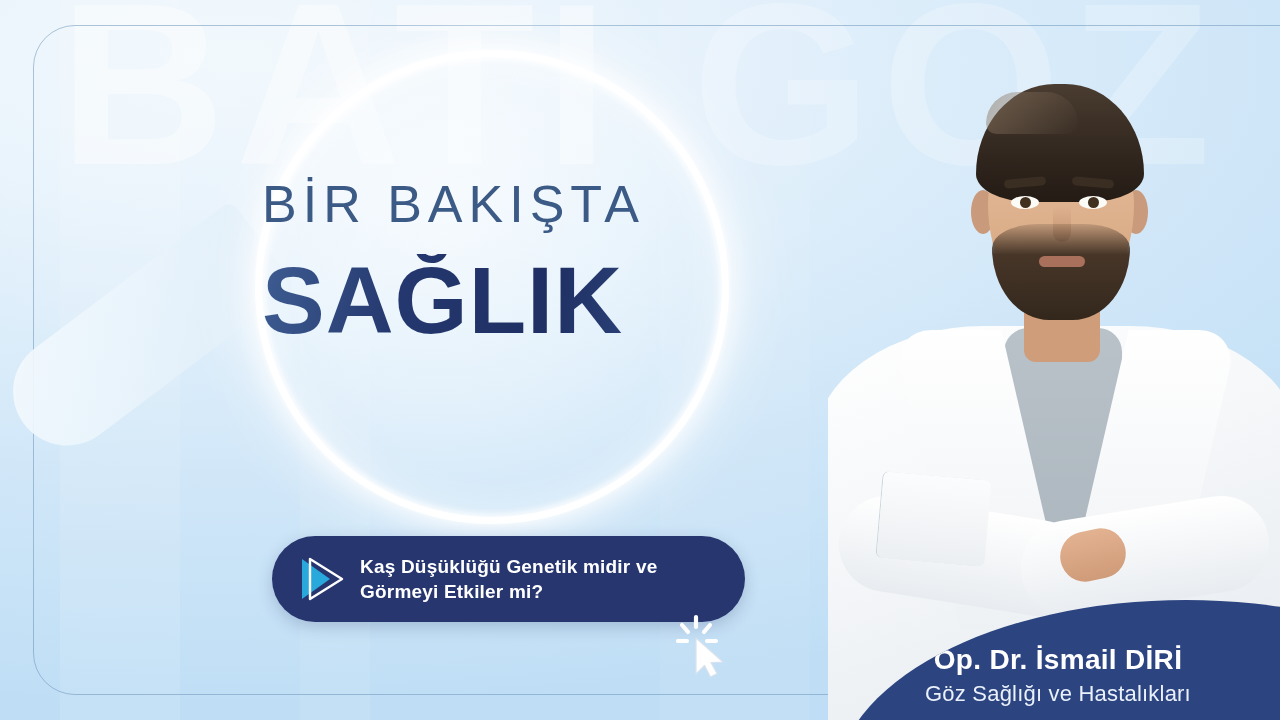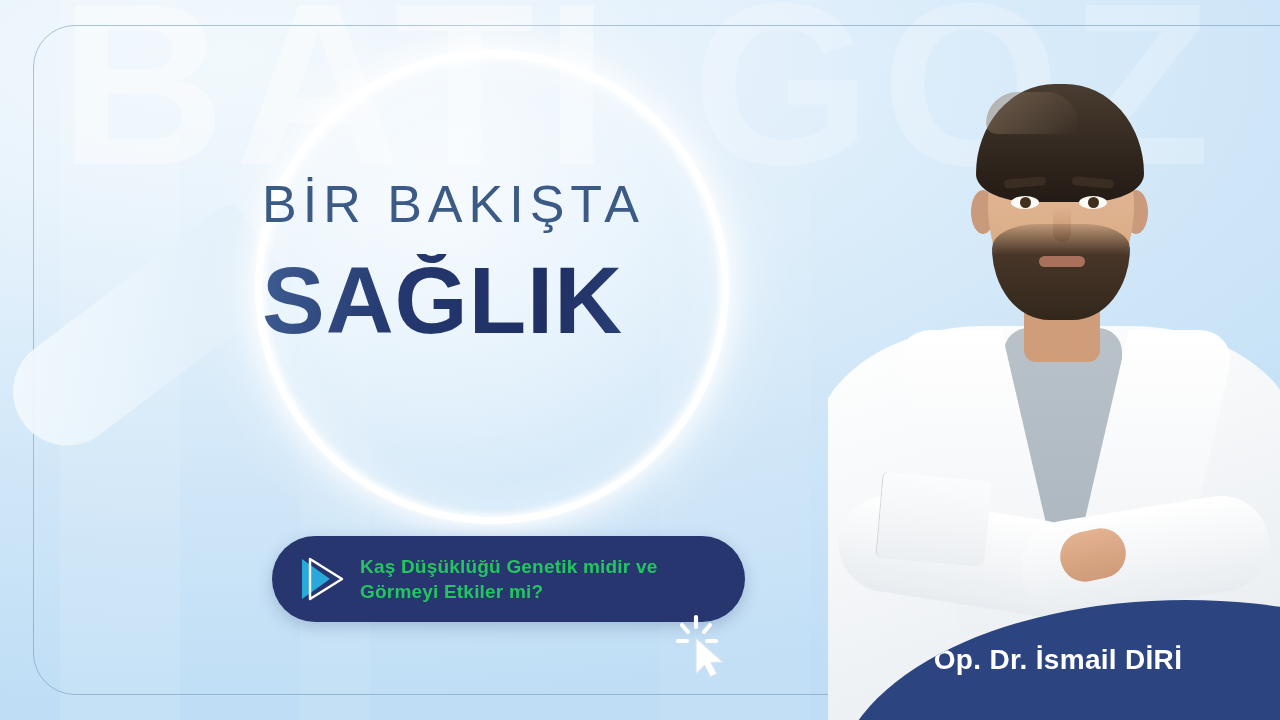--- a/index.html
+++ b/index.html
@@ -96,21 +96,21 @@
     width:473px;height:86px;border-radius:43px;
     background:#27366f;
     display:flex;align-items:center;
     box-shadow:0 5px 16px rgba(30,50,100,.22);
   }
   .play-icon{
     position:relative;width:46px;height:48px;margin-left:28px;flex:0 0 auto;
   }
   .play-icon svg{display:block;}
   .cta-text{
-    margin-left:14px;color:#22c55e;
+    margin-left:14px;color:#ffffff;
     font-size:19px;font-weight:700;line-height:1.32;letter-spacing:.2px;
     font-family:"Liberation Sans","DejaVu Sans",sans-serif;
   }
   .cta-text div{white-space:nowrap;}
 
   
   .cursor{
     position:absolute;left:676px;top:612px;width:62px;height:66px;
   }
 
@@ -294,16 +294,17 @@
         <line x1="2" y1="29" x2="11" y2="29"></line>
         <line x1="40" y1="29" x2="31" y2="29"></line>
       </g>
       <path d="M20 26 L20 62 L28.5 53.5 L34.5 65 L41 61.5 L35 50.5 L47 50 Z" fill="#ffffff" stroke="#d8e2ee" stroke-width="1.2" stroke-linejoin="round"></path>
     </svg>
   </div>
 
   <div class="name-banner">
     <div class="name-inner">
       <div class="name-line1">Op. Dr. İsmail DİRİ</div>
+      <div class="name-line2">Göz Sağlığı ve Hastalıkları</div>
     </div>
   </div>
 
 </div>
 
 </body></html>

